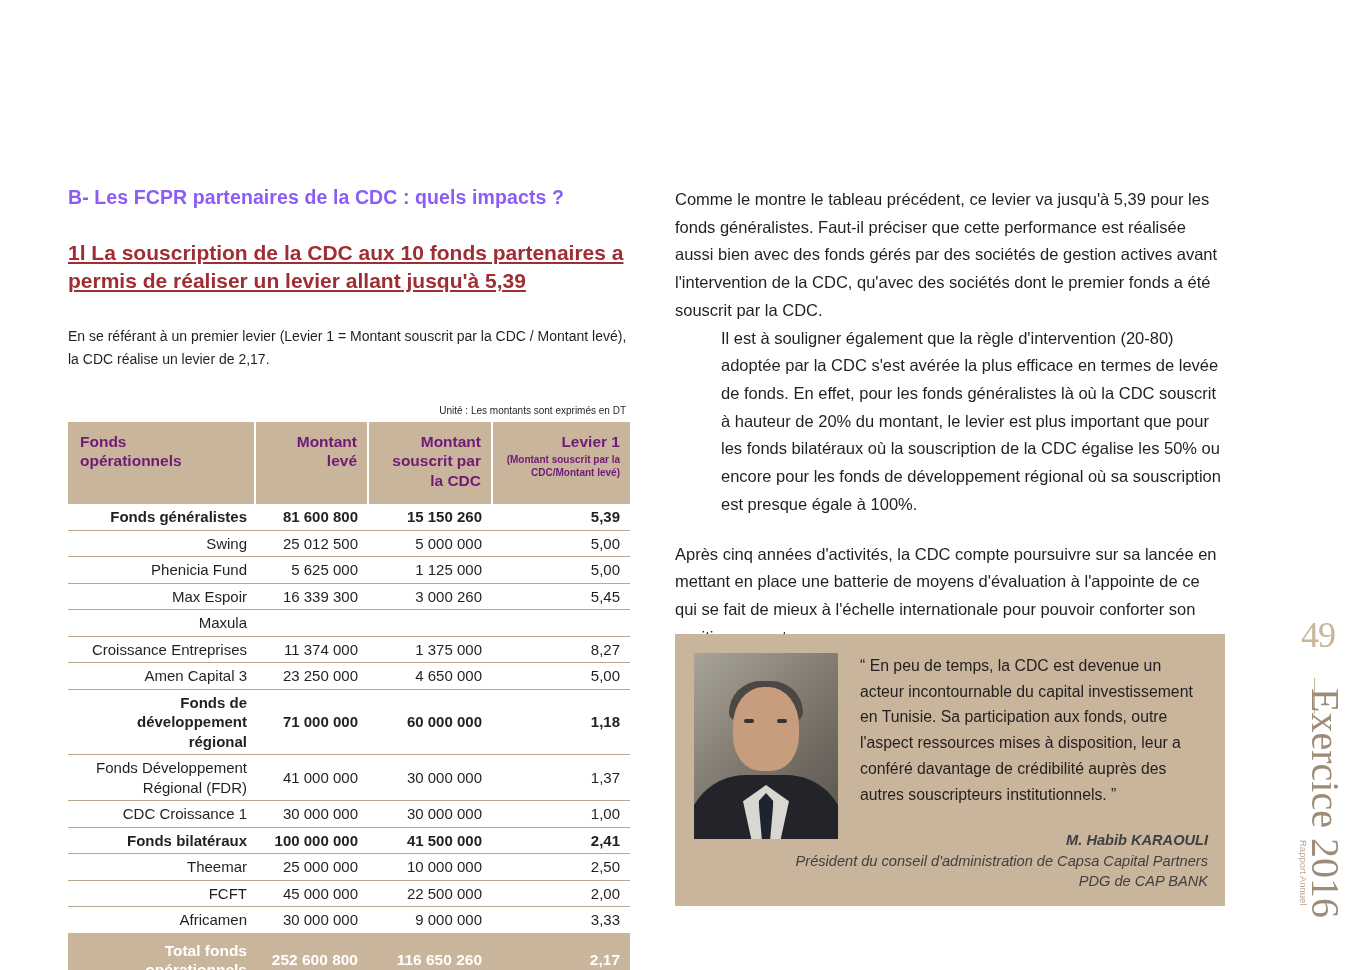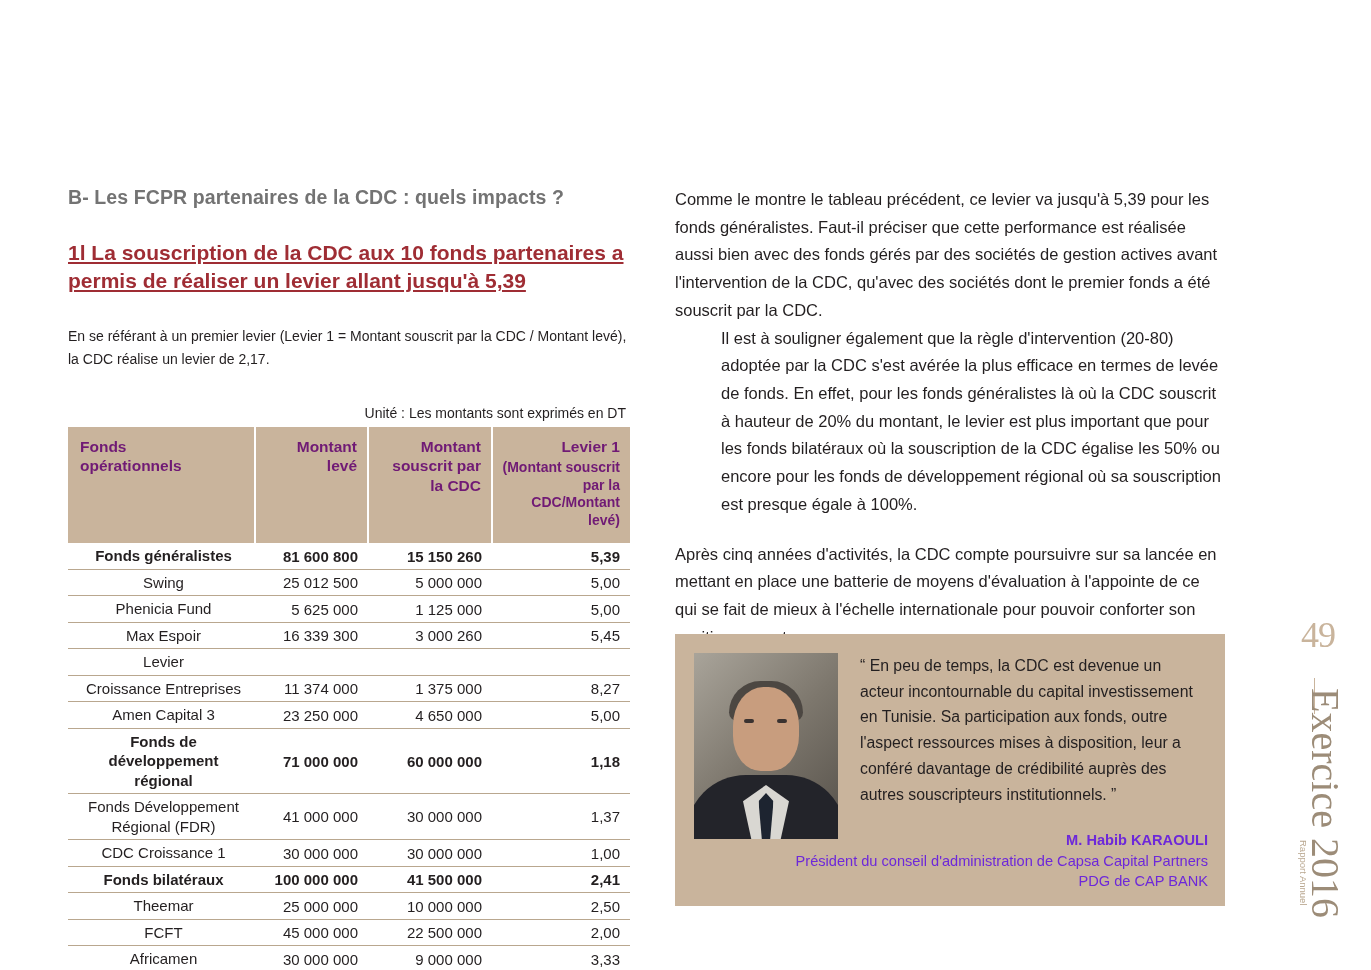--- a/index.html
+++ b/index.html
@@ -19,41 +19,41 @@
   
   .left-col {
     position: absolute;
     left: 68px;
     top: 186px;
     width: 562px;
   }
   .heading-b {
     font-size: 19.5px;
     font-weight: bold;
-    color: #737373;
+    color: #8b5cf6;
     letter-spacing: 0.1px;
     margin: 0 0 30px 0;
     line-height: 1.2;
   }
   .heading-1l {
     font-size: 21px;
     font-weight: bold;
     color: #9f2d34;
     line-height: 1.32;
     margin: 0 0 30px 0;
     text-decoration: underline;
   }
   .para {
     font-size: 14px;
     line-height: 1.65;
     color: #231f20;
     margin: 0;
   }
   .unit-note {
-    font-size: 14px;
+    font-size: 10px;
     color: #231f20;
     text-align: right;
     margin: 34px 0 6px 0;
     padding-right: 4px;
   }
 
   
   table.fcpr {
     border-collapse: collapse;
     width: 562px;
@@ -73,36 +73,36 @@
     padding: 10px 26px 14px 8px;
     border-right: 2px solid #ffffff;
     height: 58px;
     line-height: 1.25;
   }
   table.fcpr th.h-left { text-align: left; padding-left: 12px; }
   table.fcpr th.h-right { text-align: right; padding-right: 10px; }
   table.fcpr th:last-child { border-right: none; }
   .lev-sub {
     display: block;
-    font-size: 14px;
+    font-size: 10px;
     font-weight: bold;
     line-height: 1.25;
     margin-top: 3px;
   }
 
   table.fcpr td {
     font-size: 15px;
     padding: 3px 8px 3px 8px;
     border-bottom: 1px solid #b9a78f;
     height: 19px;
     color: #231f20;
     background: #ffffff;
   }
   table.fcpr td.label {
-    text-align: center;
+    text-align: right;
     padding-left: 12px;
     line-height: 1.3;
   }
   table.fcpr td.num {
     text-align: right;
     padding-right: 10px;
   }
   table.fcpr tr.bold td { font-weight: bold; }
   table.fcpr tr.nb td { border-bottom: none; }
   table.fcpr tr.total td {
@@ -209,21 +209,22 @@
     line-height: 1.63;
     color: #231f20;
   }
   .quote-credit {
     position: absolute;
     right: 17px;
     bottom: 14px;
     text-align: right;
     font-size: 14.6px;
     line-height: 1.42;
-    color: #6d28d9;
+    color: #404040;
+    font-style: italic;
   }
   .quote-credit .name { font-weight: bold; }
 
   
   .page-number {
     position: absolute;
     right: 36px;
     top: 614px;
     font-size: 36px;
     color: #c9b49c;
@@ -306,21 +307,21 @@
         <td class="num">1 125 000</td>
         <td class="num">5,00</td>
       </tr>
       <tr>
         <td class="label">Max Espoir</td>
         <td class="num">16 339 300</td>
         <td class="num">3 000 260</td>
         <td class="num">5,45</td>
       </tr>
       <tr>
-        <td class="label">Levier</td>
+        <td class="label">Maxula</td>
         <td class="num"></td>
         <td class="num"></td>
         <td class="num"></td>
       </tr>
       <tr>
         <td class="label">Croissance Entreprises</td>
         <td class="num">11 374 000</td>
         <td class="num">1 375 000</td>
         <td class="num">8,27</td>
       </tr>

